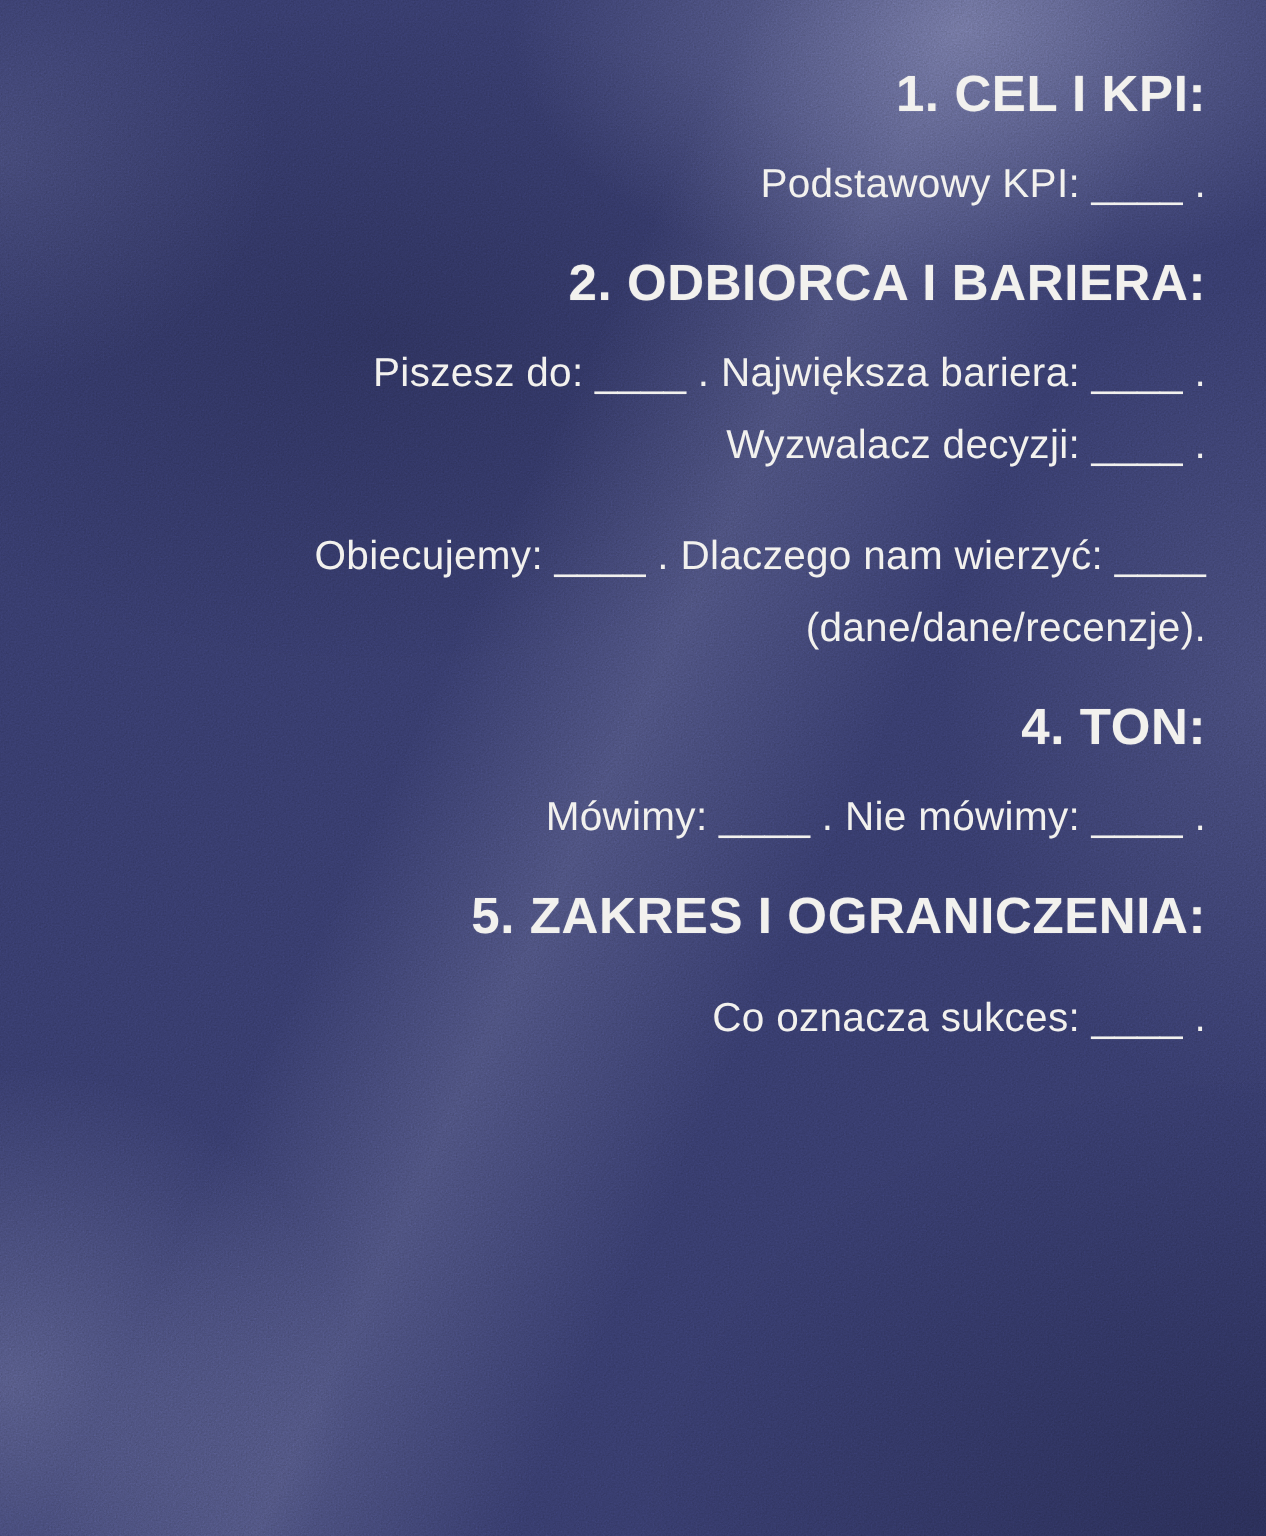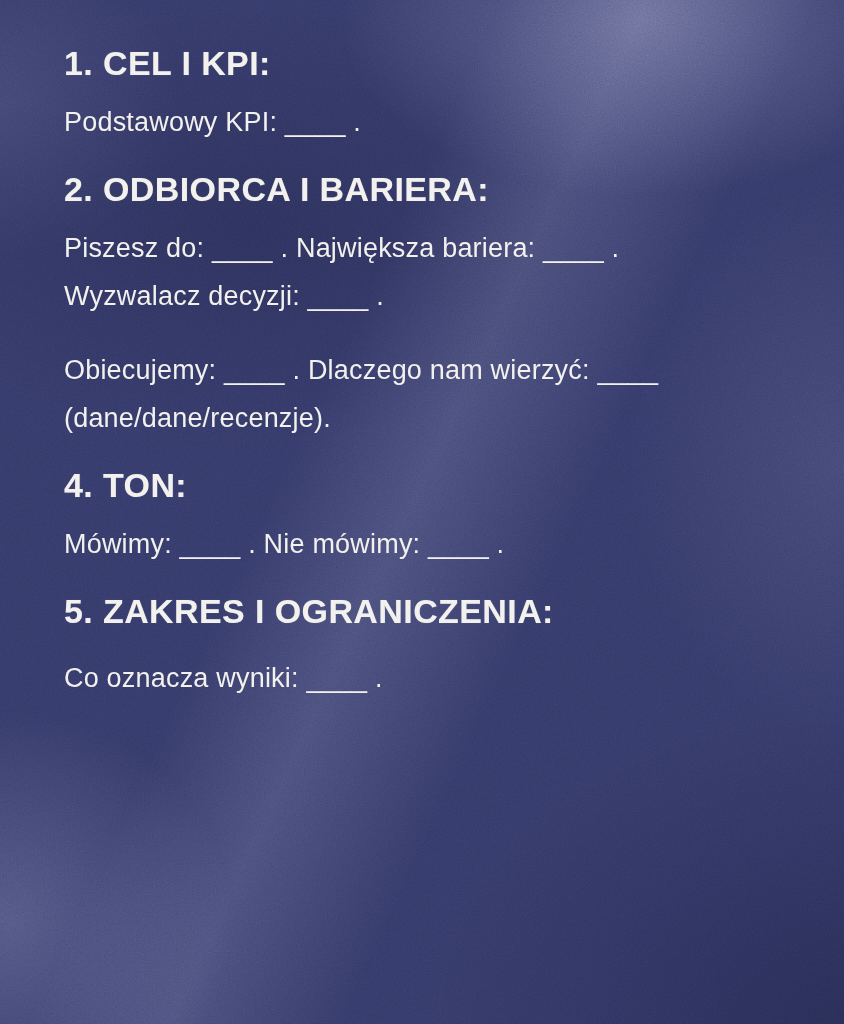--- a/index.html
+++ b/index.html
@@ -36,20 +36,21 @@
     width: 100%;
     height: 100%;
     opacity: 0.5;
     mix-blend-mode: overlay;
     pointer-events: none;
   }
   .content {
     position: relative;
     z-index: 2;
     padding: 46px 40px 0 64px;
+    text-align: right;
   }
   .section { margin-bottom: 26px; }
   .section-heading {
     font-size: 34px;
     line-height: 1.0;
     font-weight: 800;
     letter-spacing: 0.4px;
     margin: 0 0 18px 0;
     text-transform: uppercase;
     color: var(--fg, #f2f1ee);
@@ -100,17 +101,17 @@
     <div class="section">
       <h2 class="section-heading">4. TON:</h2>
       <div class="section-line">Mówimy: ____ . Nie mówimy: ____ .</div>
     </div>
 
     <div class="section">
       <h2 class="section-heading">5. ZAKRES I OGRANICZENIA:</h2>
     </div>
 
     <div class="section">
-      <div class="section-line">Co oznacza wyniki: ____ .</div>
+      <div class="section-line">Co oznacza sukces: ____ .</div>
     </div>
 
   </div>
 </div>
 
 </body></html>

